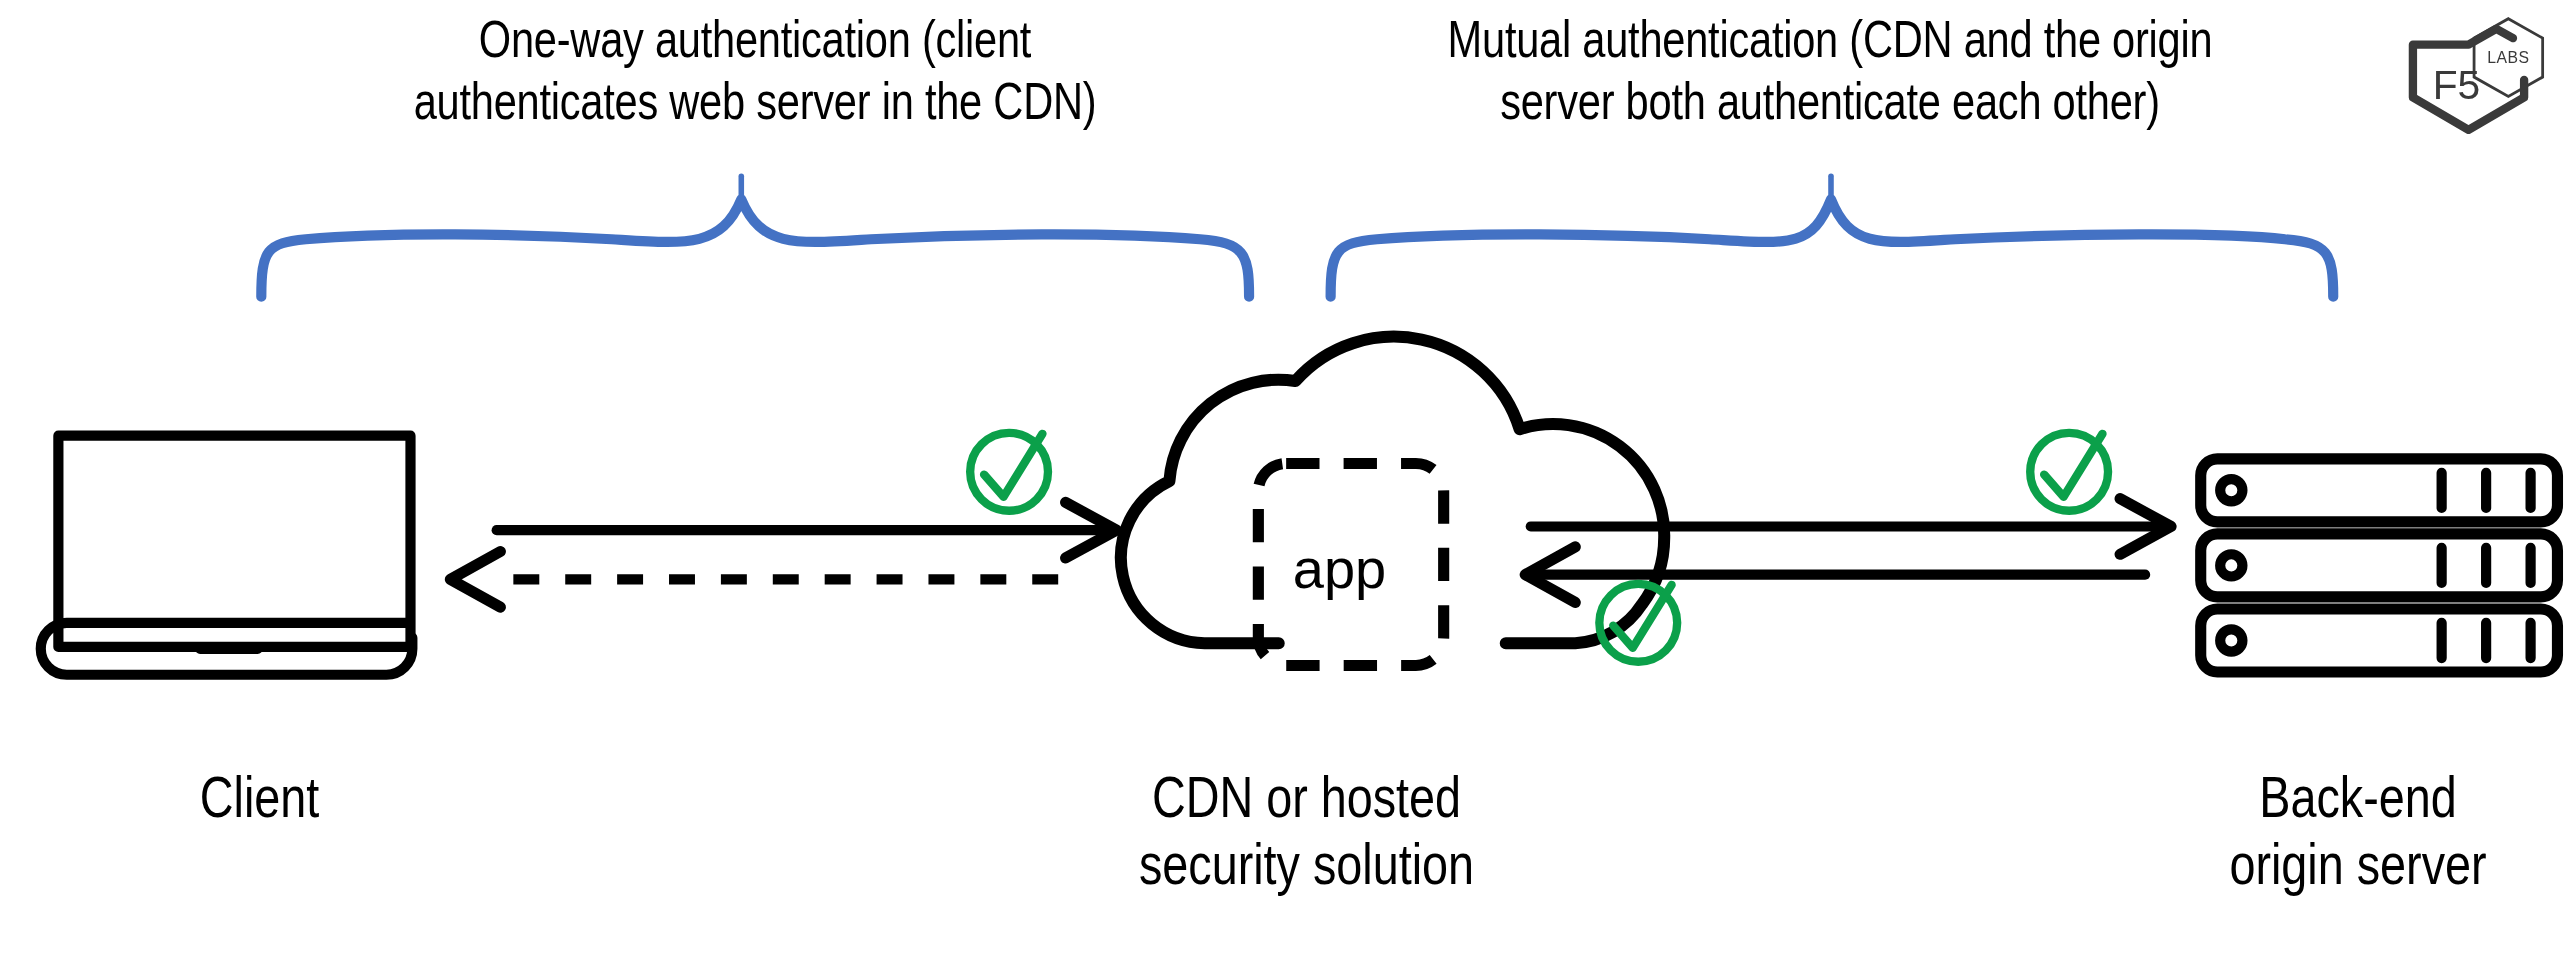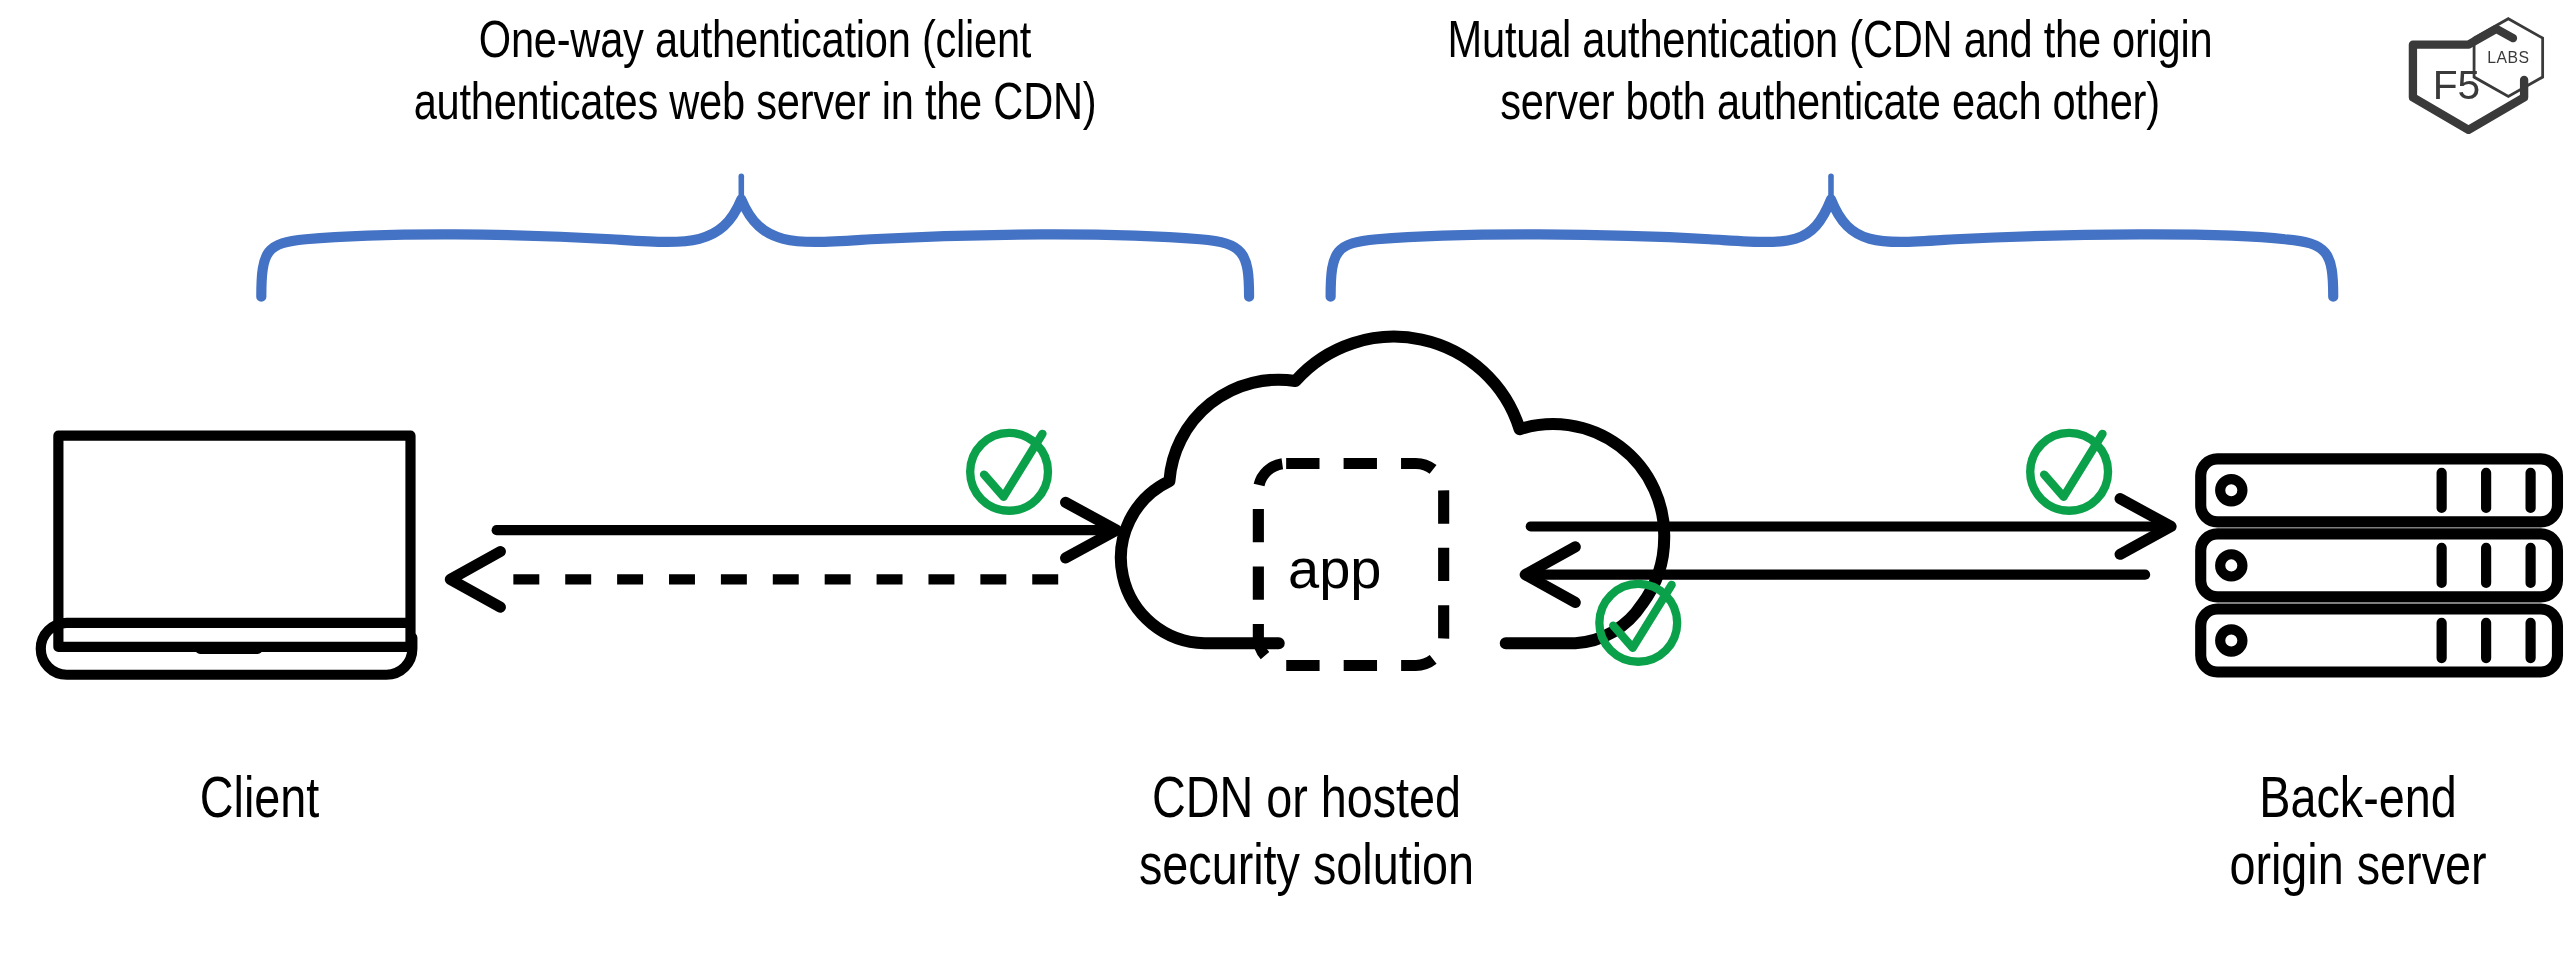--- a/index.html
+++ b/index.html
@@ -71,24 +71,24 @@
     transform-origin: 50% 0;
   }
   #caption-server {
     left: 2140px;
     top: 764px;
     width: 436px;
     transform-origin: 50% 0;
   }
   .app-text {
     position: absolute;
-    left: 1288px;
+    left: 1256px;
     top: 536px;
     width: 167px;
-    text-align: left;
+    text-align: center;
     font-family: "Liberation Sans", sans-serif;
     font-size: 56px;
     color: #000000;
   }
   .logo-text-f5 {
     font-family: "Liberation Sans", sans-serif;
     font-size: 44px;
     fill: #3a3a3a;
   }
   .logo-text-labs {

